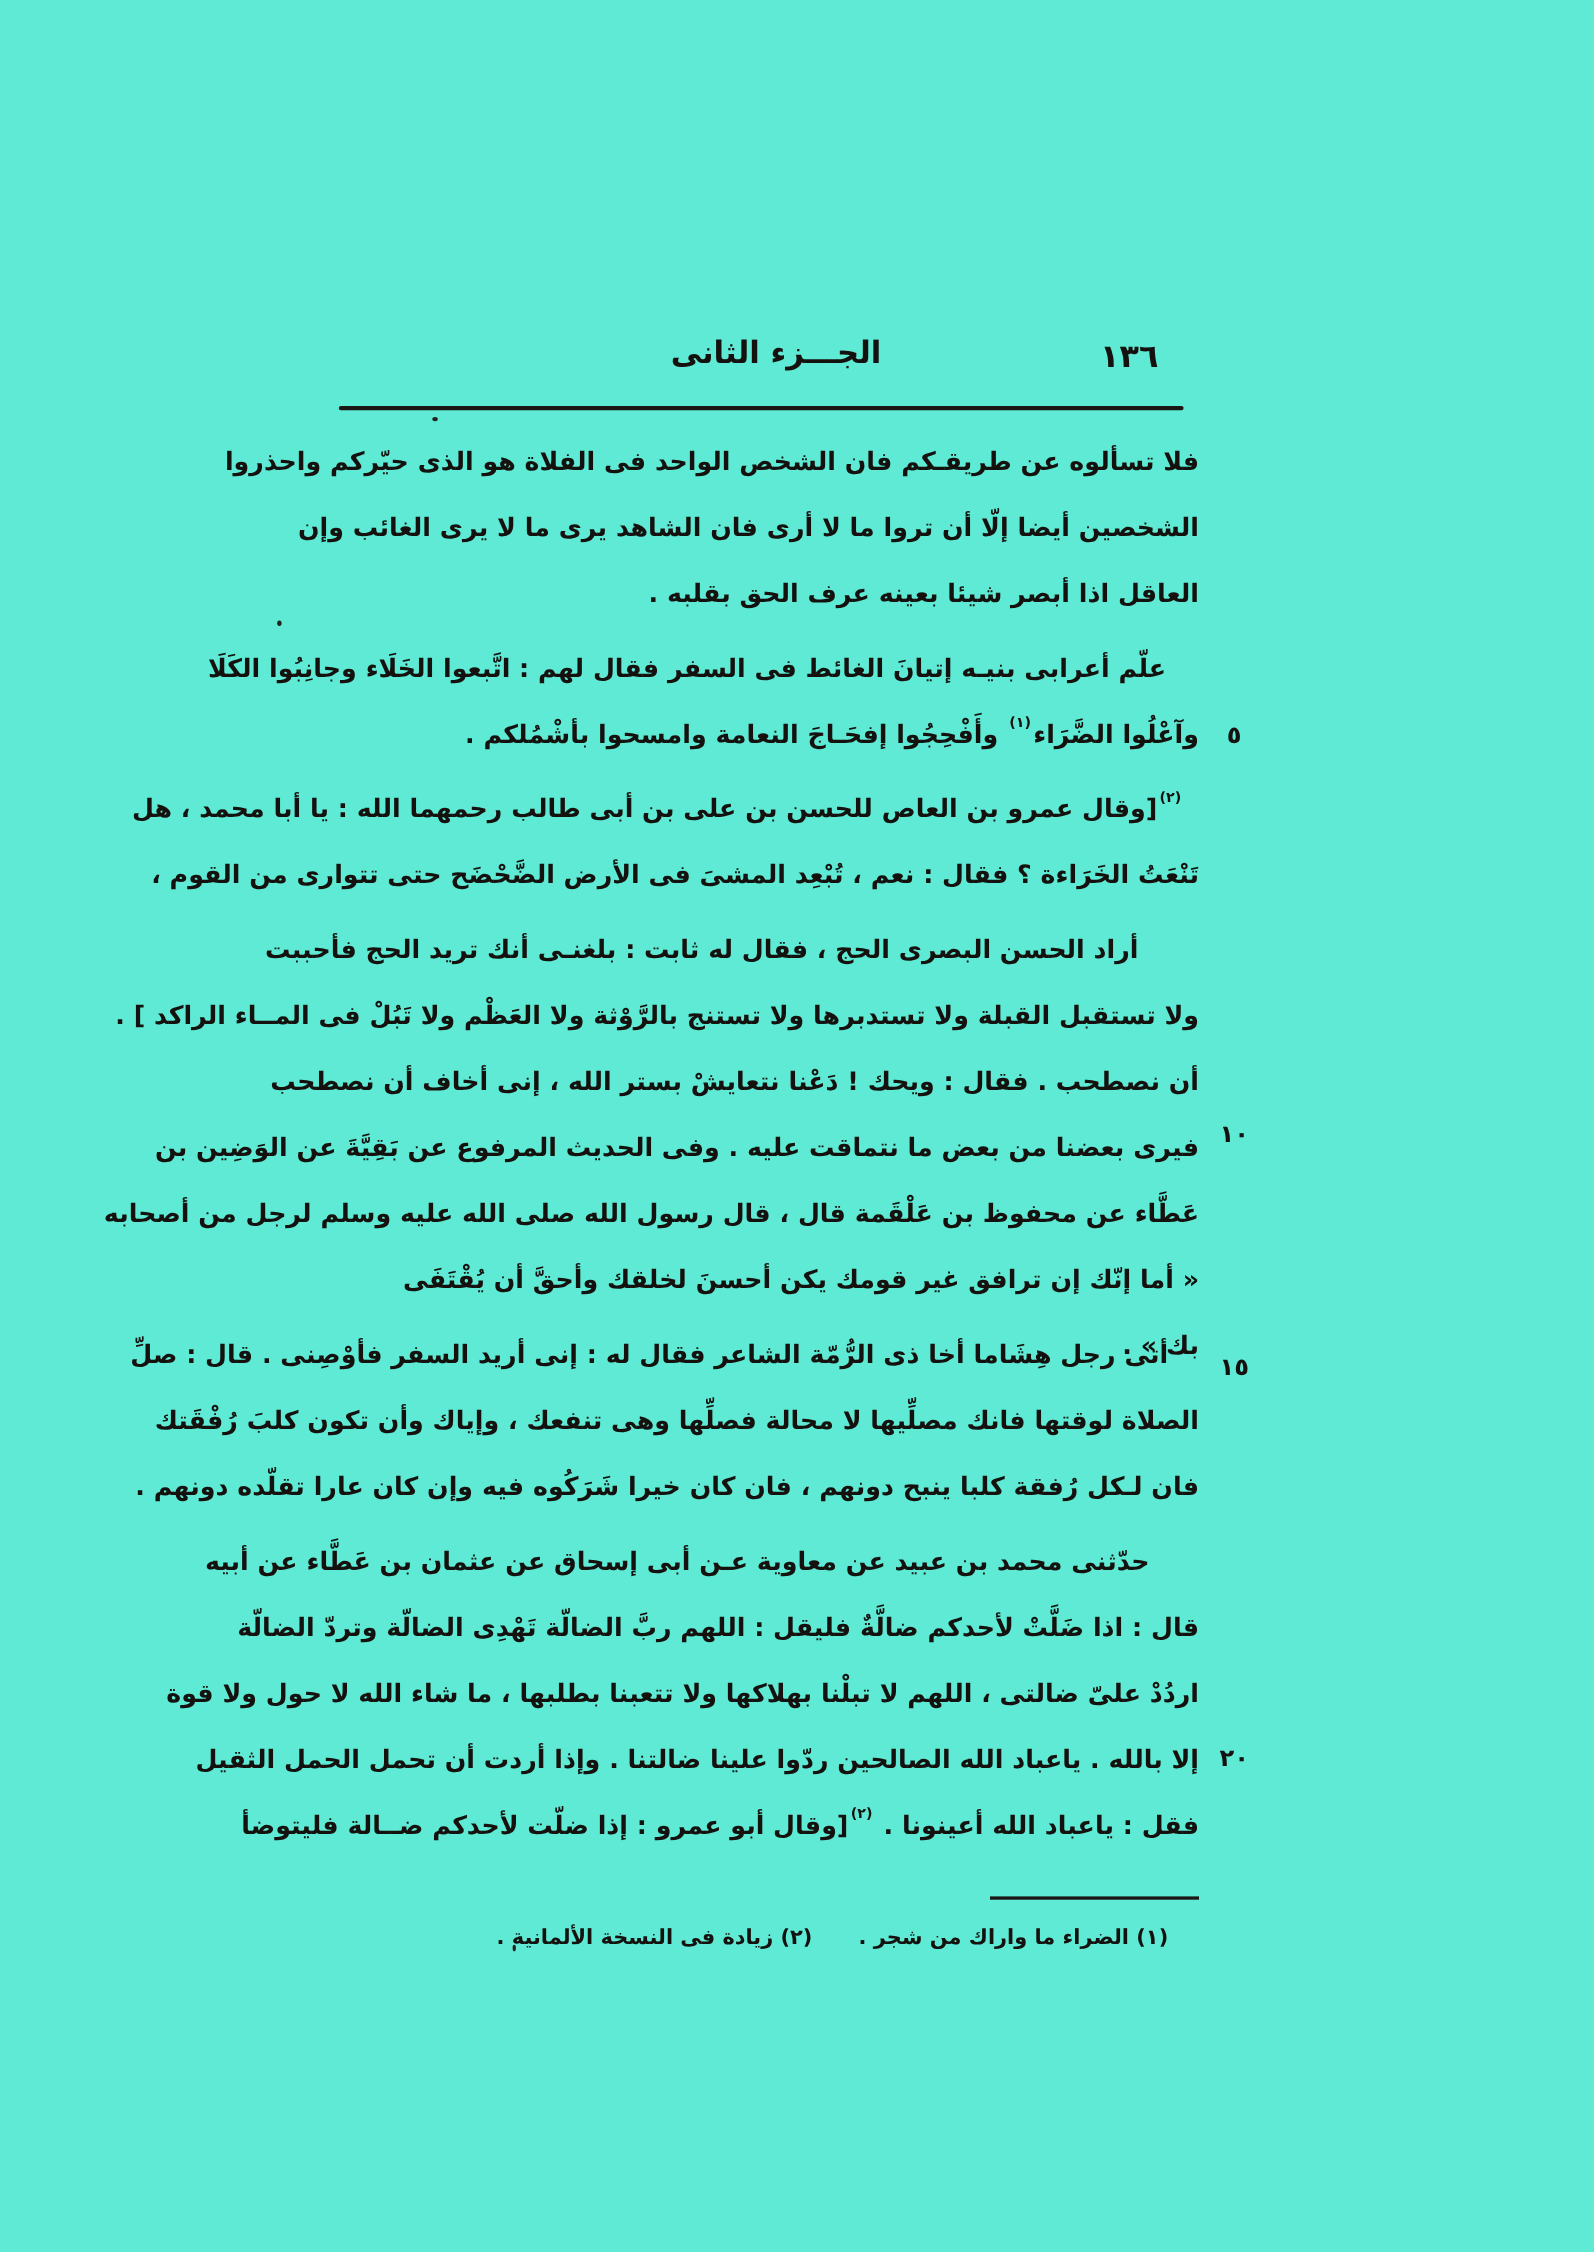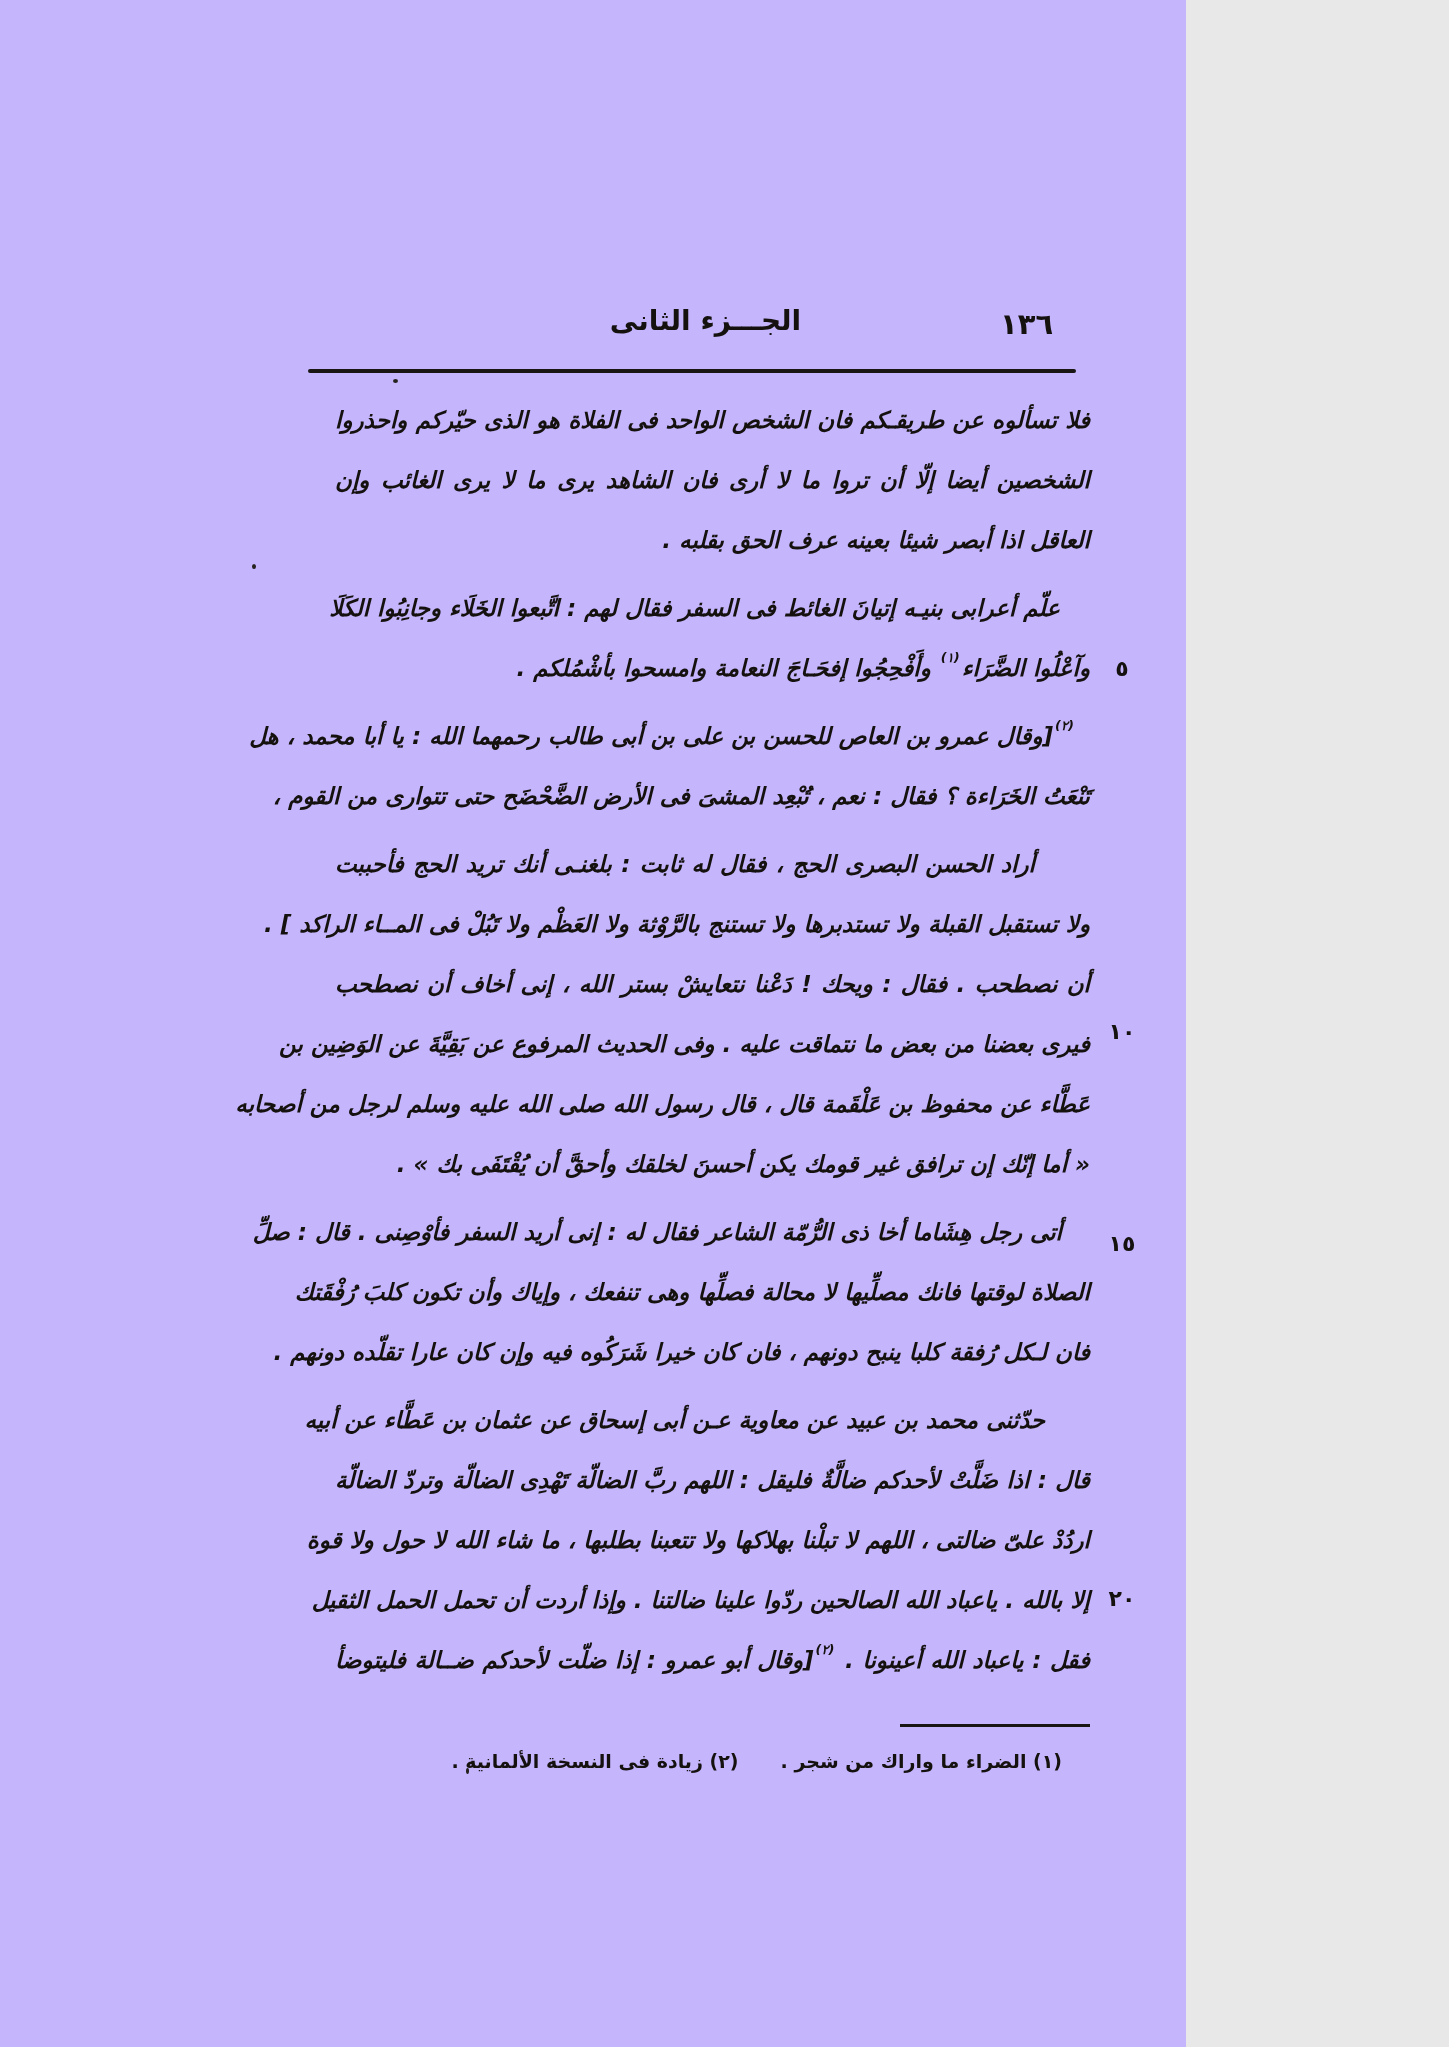--- a/index.html
+++ b/index.html
@@ -1,19 +1,19 @@
 <!DOCTYPE html>
 <html lang="ar"><head>
 <meta charset="utf-8">
 <style>
   html,body{margin:0;padding:0;background:#e8e8e8;}
   .page{
     position:relative;
-    width:1186px;height:2047px;
-    background:#c4b5fd;
+    width:1449px;height:2047px;
+    background:#5eead4;
     overflow:hidden;
     font-family:"DejaVu Sans",sans-serif;
     color:#14110e;
     direction:rtl;
   }
   
   .header-title{
     position:absolute;top:300px;left:335px;width:741px;
     text-align:center;font-size:28px;font-weight:700;line-height:42px;
   }
@@ -21,21 +21,21 @@
     position:absolute;top:303px;left:1000px;width:76px;
     text-align:left;font-size:29px;font-weight:700;line-height:42px;
   }
   .header-rule{
     position:absolute;top:369px;left:308px;width:768px;height:4px;
     background:#191613;border-radius:2px;
   }
   
   .body-block{
     position:absolute;top:390px;left:335px;width:755px;
-    font-size:23px;font-weight:700;font-style:italic;
+    font-size:23px;font-weight:700;
   }
   .line{
     height:60px;line-height:60px;
     text-align:justify;text-align-last:justify;
     white-space:nowrap;
   }
   .line.short{text-align:right;text-align-last:right;white-space:normal;}
   .line.pstart{margin-top:8px;}
   .ind14{padding-right:14px;}
   .ind28{padding-right:28px;}

